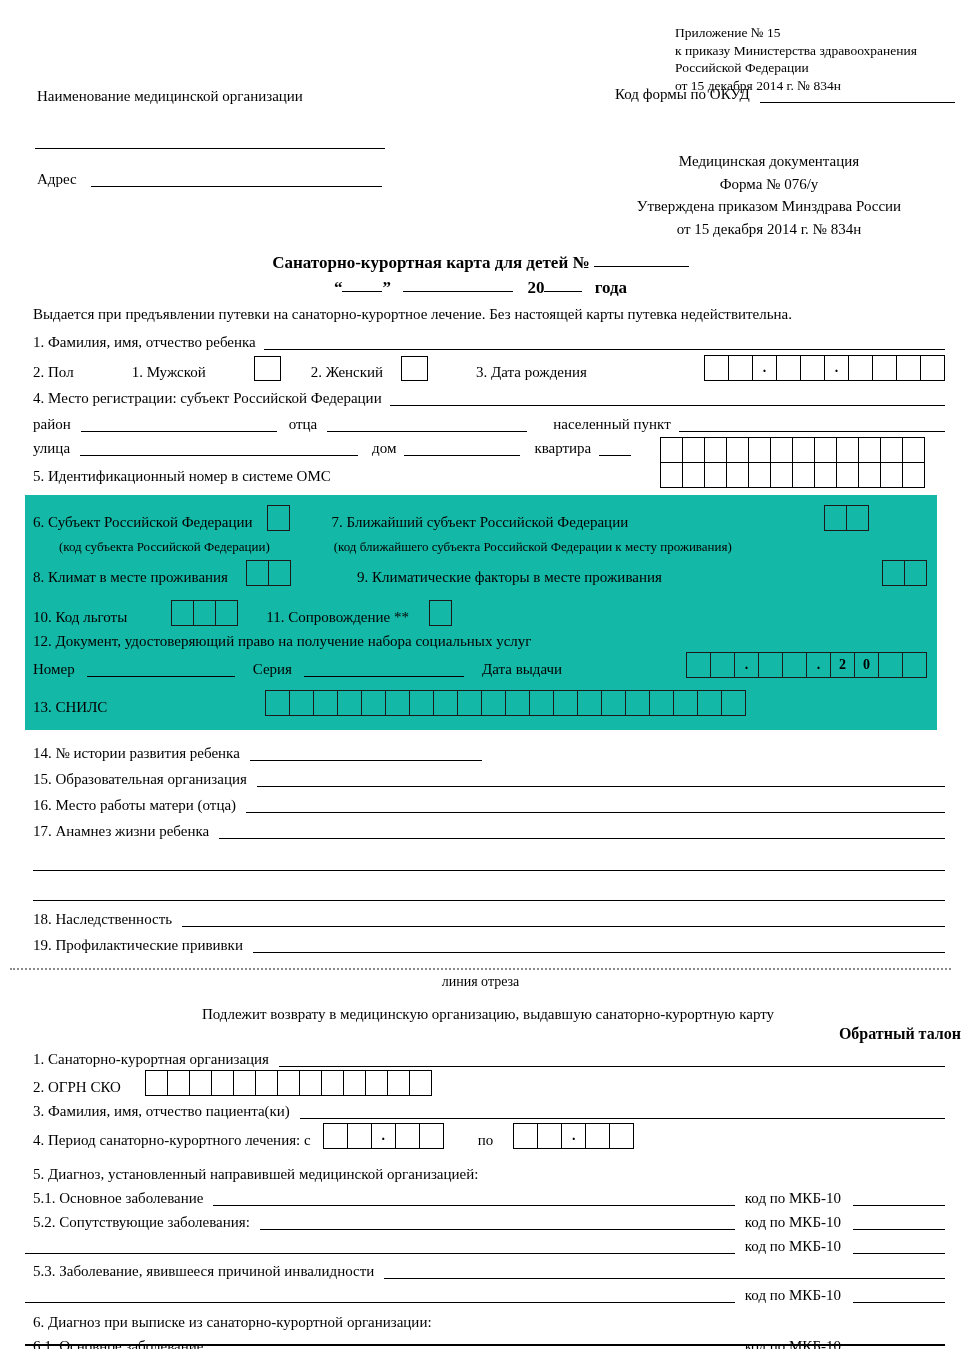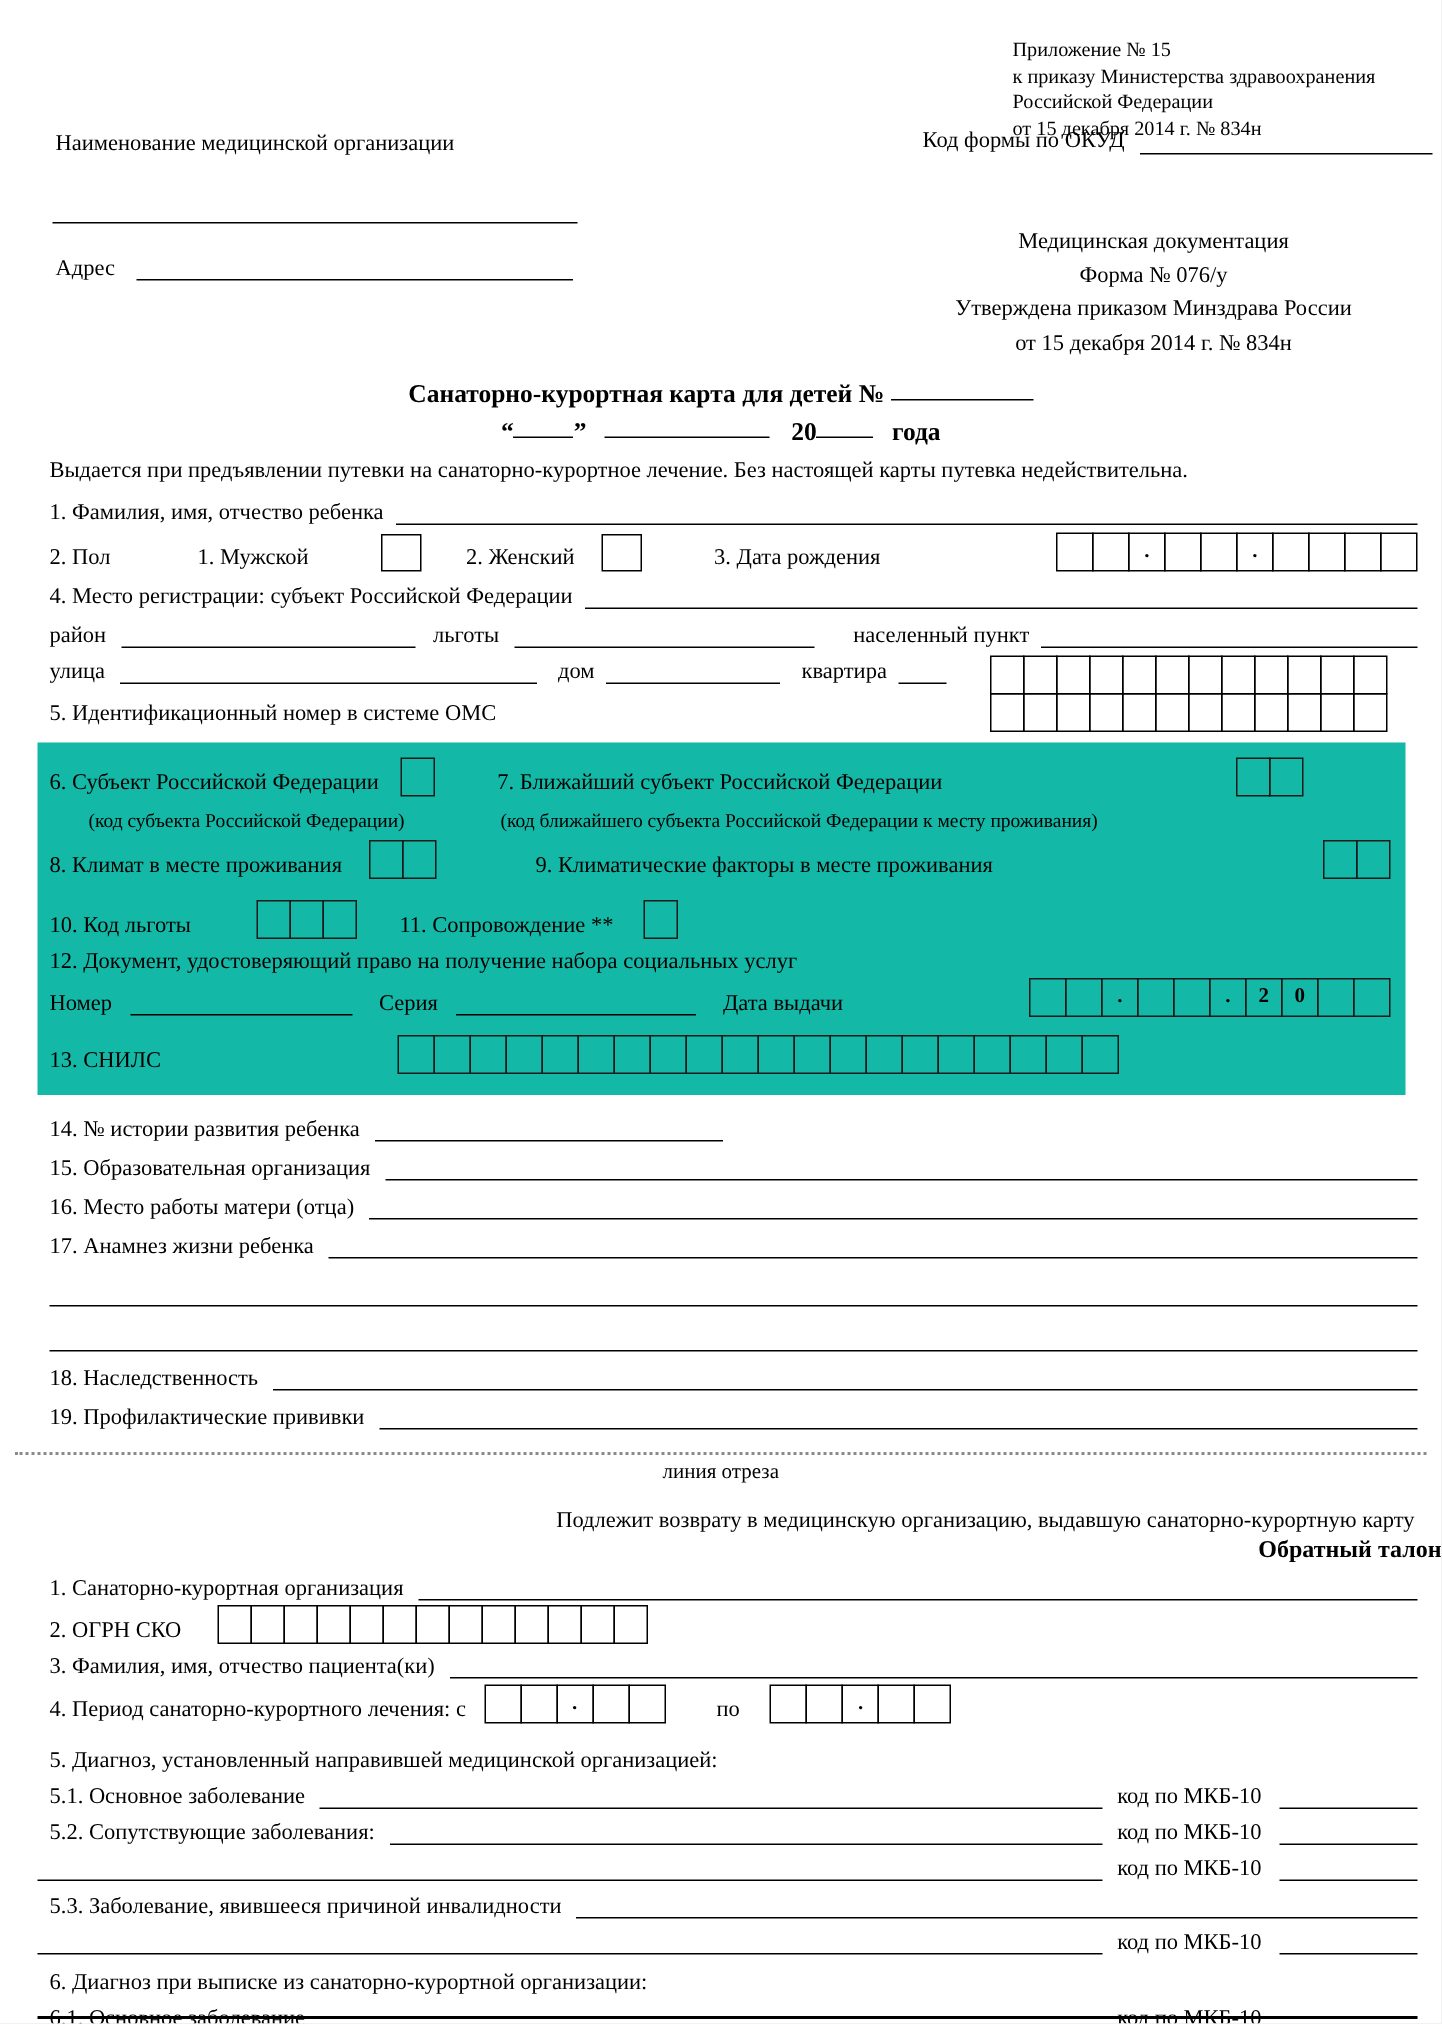--- a/index.html
+++ b/index.html
@@ -42,21 +42,21 @@
   .omsgrid .cells{display:flex;}
   .omsgrid .r2{margin-top:-1px;}
   
   .gray{margin:10px 24px 0 25px;padding:6px 10px 14px 8px;background:#9c9c9c;}
   .gray .row{margin-left:0;margin-right:0;}
   .gray .cell{border-color:#1a1a1a;}
   .caption{font-size:13px;}
   
   .cutline{border-top:2px dotted #8a8a8a;margin:14px 10px 0 10px;height:0;}
   .cutlabel{text-align:center;font-size:14px;margin-top:4px;}
-  .returnnote{text-align:right;margin:16px 18px 0 33px;}
+  .returnnote{text-align:center;margin:16px 18px 0 33px;}
   .talontitle{text-align:right;font-weight:bold;font-size:16px;margin-top:2px;}
   .bottomline{position:absolute;left:25px;right:16px;bottom:3px;border-top:2px solid #000;}
   .gap8{height:8px;}
 </style>
 </head>
 <body>
 
 <div class="page">
 
   <div class="hdr">
@@ -127,21 +127,21 @@
   </div>
 
   <div class="row">
     <span class="b">4. Место регистрации: субъект Российской Федерации</span>
     <span class="line fl" style="margin-left:8px"></span>
   </div>
 
   <div class="row">
     <span>район</span>
     <span class="line" style="width:196px;margin-left:10px"></span>
-    <span style="margin-left:12px">льготы</span>
+    <span style="margin-left:12px">отца</span>
     <span class="line" style="width:200px;margin-left:10px"></span>
     <span style="margin-left:26px">населенный пункт</span>
     <span class="line fl" style="margin-left:8px"></span>
   </div>
 
   <div class="splitwrap">
     <div class="row tight" style="margin-right:330px">
       <span>улица</span>
       <span class="line" style="width:278px;margin-left:10px"></span>
       <span style="margin-left:14px">дом</span>

